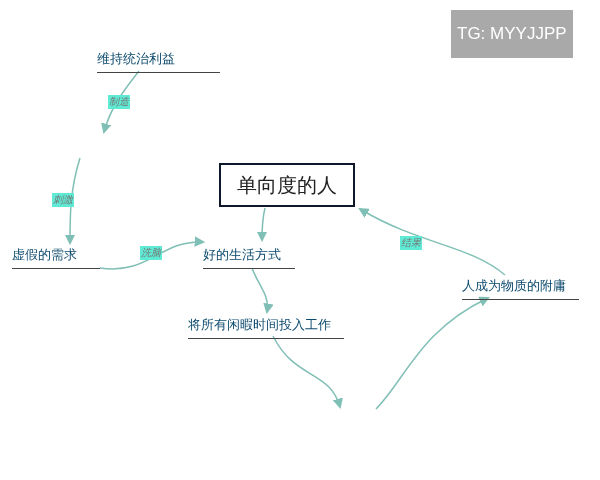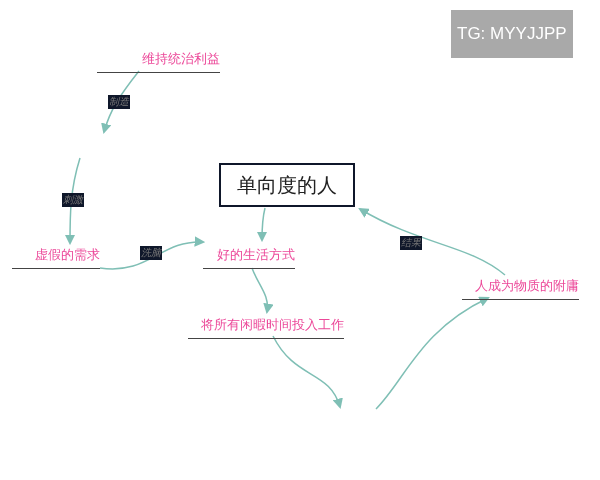--- a/index.html
+++ b/index.html
@@ -1,27 +1,27 @@
 <!DOCTYPE html>
 <html><head>
   <meta charset="utf-8">
   <style>
     html, body { margin: 0; padding: 0; }
     body { width: 600px; height: 480px; background: #ffffff; position: relative; overflow: hidden;
            font-family: "DejaVu Serif", "Liberation Serif", serif; }
     .canvas { position: absolute; left: 0; top: 0; width: 600px; height: 480px; }
     svg.edges { position: absolute; left: 0; top: 0; width: 600px; height: 480px; }
-    .node { position: absolute; font-size: 13px; color: #ec4899; text-align: right; white-space: nowrap; }
+    .node { position: absolute; font-size: 13px; color: #0c4a6e; text-align: left; white-space: nowrap; }
     .node .label { display: block; padding-bottom: 4px; }
     .node.underlined { border-bottom: 1.5px solid #444; }
     .central { position: absolute; left: 219px; top: 163px; width: 136px; height: 44px;
                border: 2px solid #0f172a; box-sizing: border-box; display: flex; align-items: center;
                justify-content: center; font-size: 20px; color: #222; background: #fff; font-family: Liberation Mono, monospace; }
     .edge-label { position: absolute; font-size: 10px; color: #777; font-style: italic; white-space: nowrap;
-                  background: #0f172a; padding: 0 1px; }
+                  background: #5eead4; padding: 0 1px; }
     .watermark { position: absolute; background: #a9a9a9; color: #ffffff;
                  font-family: "Liberation Sans", "DejaVu Sans", sans-serif; font-size: 17px;
                  padding: 12px 6px; line-height: 24px; }
   </style>
 </head>
 <body>
 
 <div class="canvas">
 
   <svg class="edges" viewBox="0 0 600 480">
@@ -68,21 +68,21 @@
   <div class="node underlined" style="left:188px; top:316px; width:156px;">
     <span class="label">将所有闲暇时间投入工作</span>
   </div>
 
 
   <div class="node underlined" style="left:462px; top:277px; width:117px;">
     <span class="label">人成为物质的附庸</span>
   </div>
 
   <span class="edge-label" style="left:108px; top:95px;">制造</span>
-  <span class="edge-label" style="left:62px; top:193px;text-align:center;">刺激</span>
+  <span class="edge-label" style="left:52px; top:193px;text-align:center;">刺激</span>
   <span class="edge-label" style="left:140px; top:246px;">洗脑</span>
   <span class="edge-label" style="left:400px; top:236px;">结果</span>
 
   <div class="watermark" style="left:451px; top:10px;">
     <span>TG: MYYJJPP</span>
   </div>
 
 </div>
 
 </body></html>

